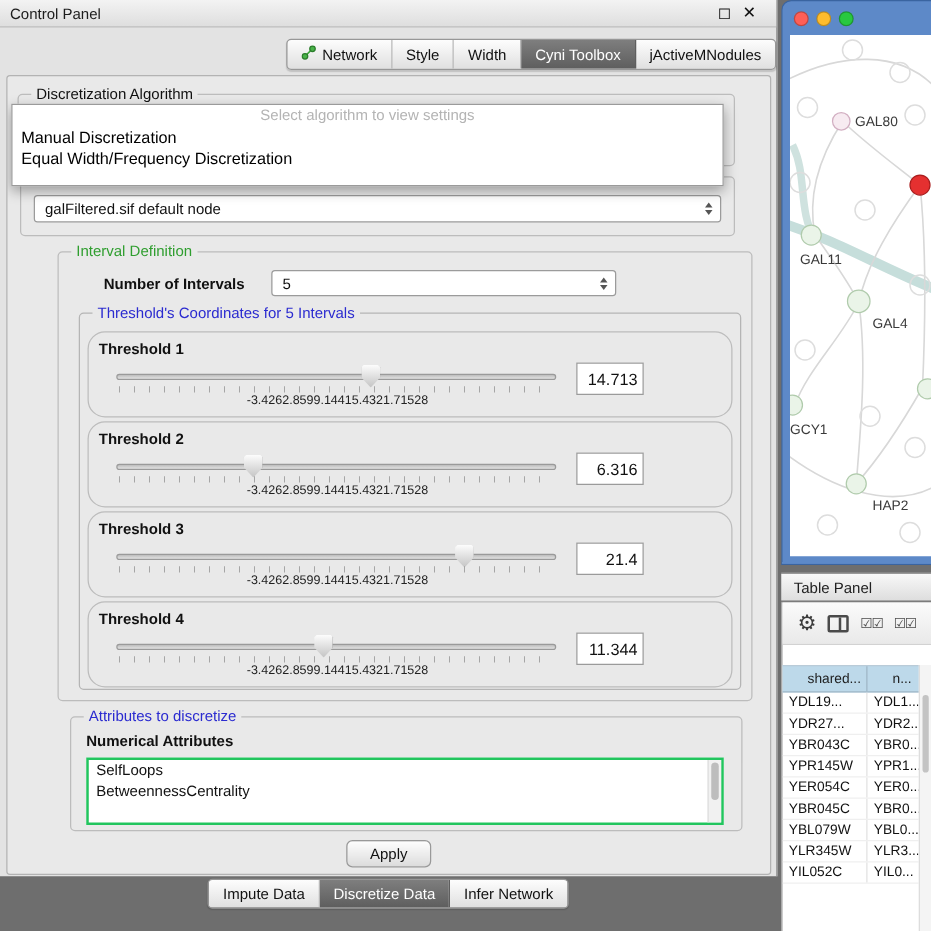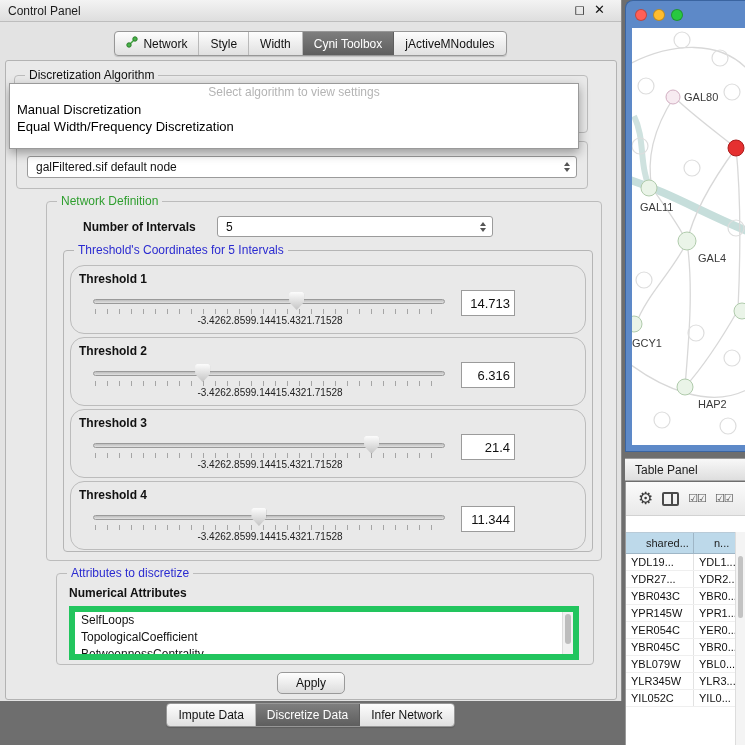--- a/index.html
+++ b/index.html
@@ -7,21 +7,21 @@
 #root{position:relative;width:745px;height:745px;background:#6e6e6e}
 
 
 .cpanel{position:absolute;left:0;top:0;width:622px;height:701px;background:#e3e3e3;border-right:1px solid #8a8a8a}
 .titlebar{position:absolute;left:0;top:0;right:0;height:22px;background:linear-gradient(#f3f3f3,#dedede);border-bottom:1px solid #bdbdbd}
 .titlebar .title{position:absolute;left:8px;top:4px;font-size:12px;color:#1c1c1c}
 .winbtns{position:absolute;right:16px;top:2px;display:flex;gap:9px;font-size:13px;color:#111}
 .winbtns span{cursor:default}
 
 
-.tabsrow{position:absolute;top:31px;left:0;right:0;display:flex;justify-content:center}
+.tabsrow{position:absolute;top:31px;left:0;right:0;display:flex;justify-content:flex-end}
 .tabs{display:flex;border:1px solid #979797;border-radius:4px;background:linear-gradient(#fdfdfd,#e0e0e0);overflow:hidden;box-shadow:0 1px 1px rgba(0,0,0,.15)}
 .tab{padding:4px 11px;font-size:12px;color:#111;border-right:1px solid #b9b9b9;display:flex;align-items:center;gap:5px;white-space:nowrap}
 .tab:last-child{border-right:none}
 .tab.active{background:linear-gradient(#7e7e7e,#5e5e5e);color:#fff;border-right-color:#5e5e5e}
 
 
 .content{position:absolute;left:5px;top:60px;width:612px;height:640px;background:#e9e9e9;border:1px solid #b3b3b3;border-radius:3px;overflow:hidden}
 
 
 .group{position:absolute;border:1px solid #bcbcbc;border-radius:4px}
@@ -52,21 +52,21 @@
 .tlabel{position:absolute;left:8px;top:6px;font-size:12px;font-weight:bold;color:#111}
 .tvalue{position:absolute;right:70px;top:24px;width:54px;height:26px;background:#fff;border:1px solid #9b9b9b;font-size:13px;font-family:"Liberation Sans",sans-serif;text-align:right;padding-right:4px;color:#111}
 .slider{position:absolute;left:22px;right:140px;top:26px;height:40px}
 .track{position:absolute;left:0;right:0;top:7px;height:5px;background:linear-gradient(#bdbdbd,#e2e2e2);border:1px solid #9a9a9a;border-radius:3px}
 .thumb{position:absolute;top:0;width:15px;height:18px;margin-left:-7px;background:linear-gradient(#fcfcfc,#c4c4c4);clip-path:polygon(0 10%,12% 0,88% 0,100% 10%,100% 55%,50% 100%,0 55%);filter:drop-shadow(0 0 1px #777)}
 .ticks{position:absolute;left:2px;right:2px;top:17px;height:5px;background:repeating-linear-gradient(90deg,#8f8f8f 0 1px,transparent 1px 12px);opacity:.75}
 .scale{position:absolute;left:-6px;right:-8px;top:23px;display:flex;justify-content:center;font-size:10px;color:#222}
 
 
 .attr-label{position:absolute;left:12px;top:12px;font-size:12px;font-weight:bold;color:#111}
-.attr-list{position:absolute;left:12px;right:14px;top:32px;height:54px;background:#fff;border:6px solid #22c55e;overflow:hidden;font-size:12px;color:#111}
+.attr-list{position:absolute;left:12px;right:14px;top:32px;height:54px;background:#fff;border:2px solid #22c55e;overflow:hidden;font-size:12px;color:#111}
 .attr-list span{display:block;line-height:17px;padding-left:6px}
 .attr-scroll{position:absolute;right:0;top:0;bottom:0;width:11px;background:#f1f1f1;border-left:1px solid #ddd}
 .attr-scroll .sthumb{position:absolute;left:2px;right:2px;top:2px;height:30px;background:#bdbdbd;border-radius:3px}
 
 
 .applybtn{position:absolute;left:50%;top:611px;transform:translateX(-50%);padding:3px 18px;font-size:12px;color:#111;background:linear-gradient(#fefefe,#dcdcdc);border:1px solid #999;border-radius:5px}
 
 .btabsrow{position:absolute;top:703px;left:0;right:0;display:flex;justify-content:center}
 
 
@@ -151,21 +151,21 @@
         <div class="combo" style="left:10px;right:10px;top:14px;height:22px">
           <span class="cval">galFiltered.sif default node</span>
           <span class="spin">
               <i class="up"></i>
               <i class="dn"></i>
             </span>
         </div>
       </div>
 
       <div class="group" style="left:40px;top:140px;right:14px;height:360px">
-        <span class="glabel green">Network Definition</span>
+        <span class="glabel green">Interval Definition</span>
 
         <div style="position:absolute;left:36px;top:18px;font-size:12px;font-weight:bold;color:#111">Number of Intervals</div>
         <div class="combo" style="left:170px;top:14px;width:276px;height:21px">
           <span class="cval">5</span>
           <span class="spin">
               <i class="up"></i>
               <i class="dn"></i>
             </span>
         </div>
 
@@ -250,21 +250,20 @@
       </div>
 
       <div class="group" style="left:50px;top:512px;right:22px;height:92px">
         <span class="glabel blue">Attributes to discretize</span>
         <div class="attr-label">Numerical Attributes</div>
         <div class="attr-list">
           <div class="attr-scroll">
               <div class="sthumb"></div>
             </div>
         <span>SelfLoops</span>
-            <span>TopologicalCoefficient</span>
             <span>BetweennessCentrality</span>
           </div>
       </div>
 
       <button class="applybtn">Apply</button>
     </div>
 
     <div class="btabsrow">
       <div class="tabs">
         <div class="tab">

